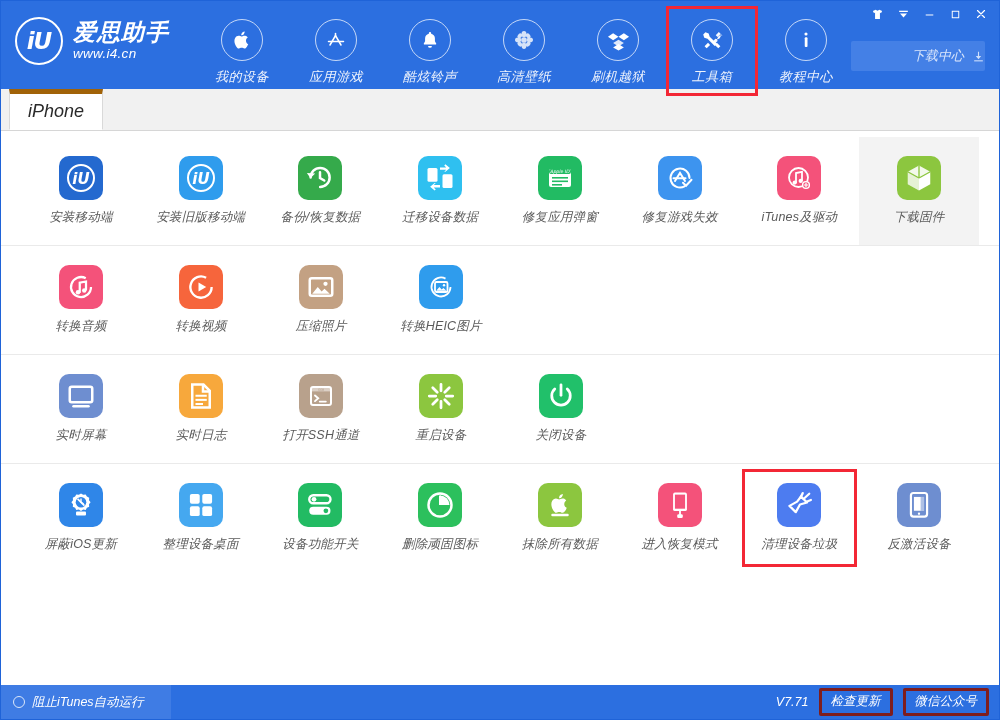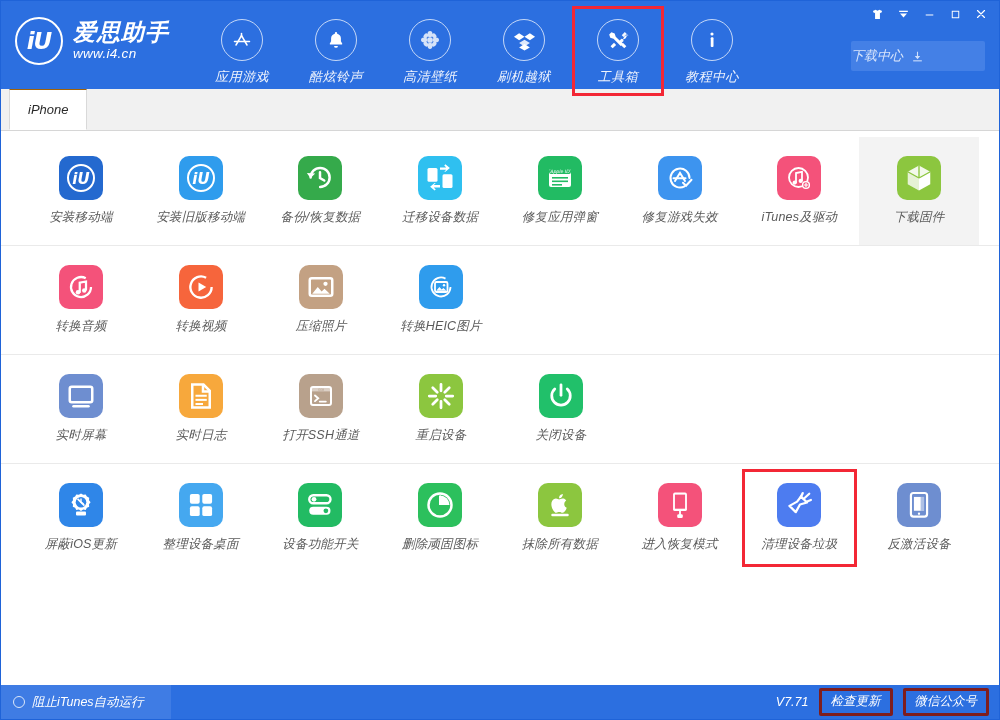--- a/index.html
+++ b/index.html
@@ -88,42 +88,42 @@
   .win-btn {
     width: 24px; height: 22px;
     display: flex; align-items: center; justify-content: center;
     color: #ffffff; cursor: pointer;
   }
   .dl-center {
     position: absolute; right: 14px; top: 40px;
     width: 134px; height: 30px;
     background: #4480e6;
     border-radius: 2px;
-    display: flex; align-items: center; justify-content: flex-start;
+    display: flex; align-items: center; justify-content: flex-end;
     gap: 8px;
     color: #d9e5fb; font-size: 13px; cursor: pointer;
   }
 
   
   .tabstrip {
     height: 42px; flex: 0 0 42px;
     background: #f1f1f1;
     border-bottom: 1px solid #d6d6d6;
     display: flex; align-items: stretch;
     padding-left: 8px;
   }
   .tab {
     min-width: 72px;
     padding: 0 18px;
     background: #ffffff;
     border-left: 1px solid #d9d9d9;
     border-right: 1px solid #d9d9d9;
-    border-top: 1px solid #a16207;
+    border-top: 5px solid #a16207;
     display: flex; align-items: center; justify-content: center;
-    font-size: 13px; color: #2a2a2a;
+    font-size: 18px; color: #2a2a2a;
     position: relative; top: 0;
     cursor: pointer;
   }
   .tab.active { border-bottom: 1px solid #ffffff; }
 
   
   .content {
     flex: 1 1 auto;
     background: #ffffff;
     overflow: hidden;
@@ -214,20 +214,29 @@
     <div class="brand">
       <div class="brand-circle">iU</div>
       <div class="brand-text">
         <span class="brand-name">爱思助手</span>
         <span class="brand-url">www.i4.cn</span>
       </div>
     </div>
 
     <div class="navbar">
 
+      <div class="nav-item">
+        <div class="nav-icon">
+          <svg width="22" height="22" viewBox="0 0 24 24" fill="#fff">
+            <path d="M16.3 12.7c0-2.3 1.9-3.4 2-3.5-1.1-1.6-2.8-1.8-3.4-1.8-1.4-.15-2.8.85-3.5.85-.72 0-1.85-.83-3.05-.8-1.56.02-3 .9-3.8 2.3-1.62 2.8-.42 6.95 1.16 9.22.77 1.11 1.69 2.36 2.9 2.31 1.17-.05 1.61-.75 3.02-.75 1.41 0 1.81.75 3.04.73 1.26-.02 2.05-1.13 2.82-2.25.89-1.29 1.25-2.54 1.27-2.6-.03-.01-2.44-.94-2.46-3.71z"></path>
+            <path d="M13.9 5.6c.63-.77 1.06-1.83.94-2.9-.91.04-2.01.61-2.67 1.37-.58.67-1.1 1.75-.96 2.79 1.02.08 2.06-.52 2.69-1.26z"></path>
+          </svg>
+        </div>
+        <span class="nav-label">我的设备</span>
+      </div>
 
       <div class="nav-item">
         <div class="nav-icon">
           <svg width="24" height="24" viewBox="0 0 24 24" fill="none" stroke="#fff" stroke-width="1.5" stroke-linecap="round">
             <path d="M6 17l5.5-9.5L17 17"></path>
             <path d="M4.5 13.5h15"></path>
             <path d="M11.5 5.5v3"></path>
           </svg>
         </div>
         <span class="nav-label">应用游戏</span>

